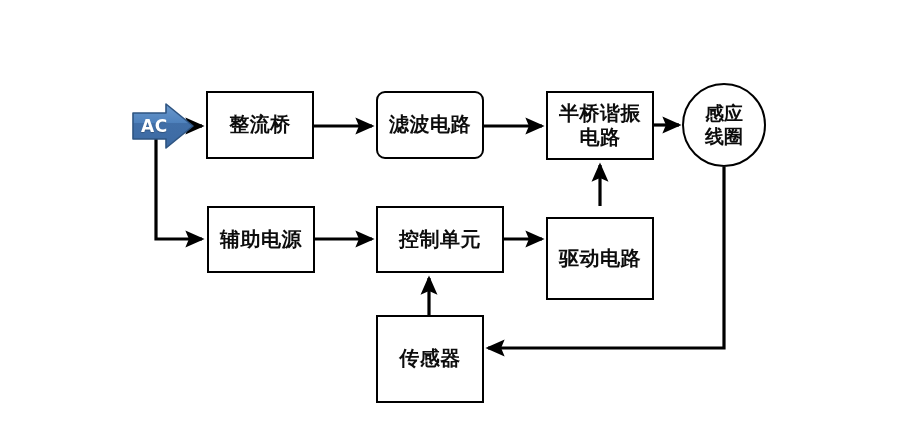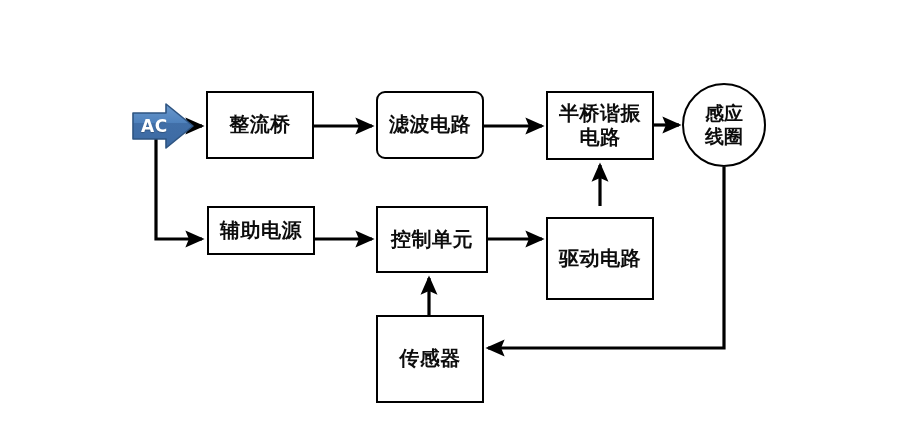--- a/index.html
+++ b/index.html
@@ -123,25 +123,25 @@
   <div class="node circle" style="left:682px; top:83px; width:84px; height:84px;">
     <span class="node-label">感应
 线圈</span>
   </div>
 
   <div class="node" style="left:546px; top:91px; width:108px; height:69px;">
     <span class="node-label">半桥谐振
 电路</span>
   </div>
 
-  <div class="node" style="left:207px; top:206px; width:108px; height:49px;">
+  <div class="node" style="left:207px; top:206px; width:108px; height:67px;">
     <span class="node-label">辅助电源</span>
   </div>
 
-  <div class="node" style="left:376px; top:206px; width:112px; height:67px;">
+  <div class="node" style="left:376px; top:206px; width:128px; height:67px;">
     <span class="node-label">控制单元</span>
   </div>
 
   <div class="node" style="left:546px; top:217px; width:108px; height:83px;">
     <span class="node-label">驱动电路</span>
   </div>
 
   <div class="node" style="left:376px; top:315px; width:108px; height:88px;">
     <span class="node-label">传感器</span>
   </div>

